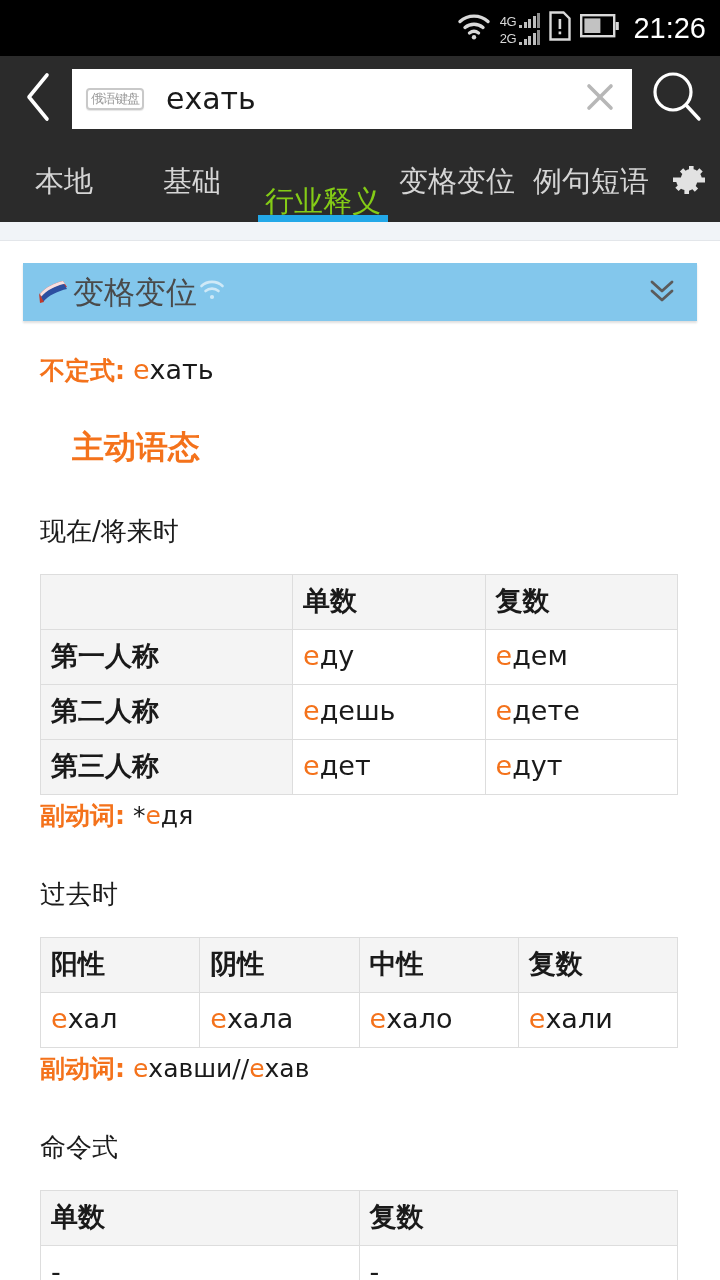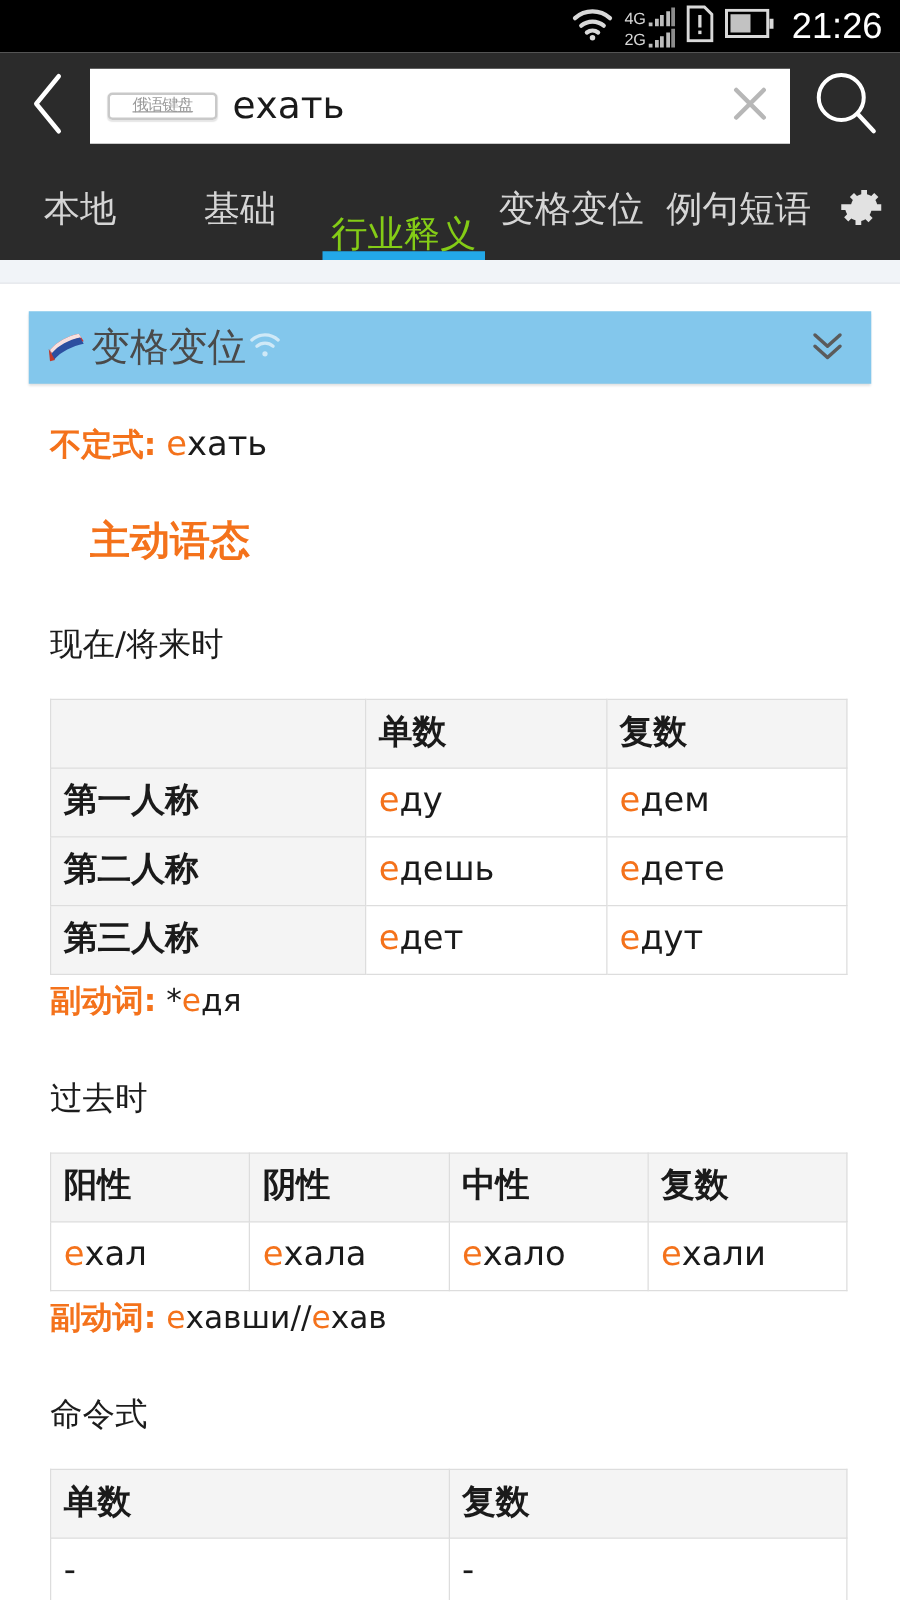--- a/index.html
+++ b/index.html
@@ -17,21 +17,21 @@
   .phone {
     position: relative;
     width: 720px;
     height: 1280px;
     background: #ffffff;
     overflow: hidden;
   }
 
   
   .statusbar {
-    height: 42px;
+    height: 56px;
     background: #000000;
     display: flex;
     align-items: center;
     justify-content: flex-end;
     padding-right: 14px;
     box-sizing: border-box;
   }
   .status-icons {
     display: flex;
     align-items: center;
@@ -101,30 +101,29 @@
     display: flex;
     align-items: center;
     padding: 0 10px 0 14px;
     box-sizing: border-box;
     margin-right: 10px;
   }
   .kbd-badge {
     flex: 0 0 auto;
     border: 2px solid #c9c9c9;
     border-radius: 4px;
-    padding: 2px 18px;
+    padding: 2px 3px;
     font-size: 13px;
     color: #9a9a9a;
     line-height: 14px;
     letter-spacing: -1px;
     font-family: "DejaVu Sans", sans-serif;
     white-space: nowrap;
     box-shadow: 0 1px 1px rgba(0,0,0,0.10);
-    margin-right: 12px;
-    text-decoration: underline;
+    margin-right: 22px;
   }
   .search-text {
     flex: 1 1 auto;
     font-size: 30px;
     color: #1a1a1a;
     font-family: "DejaVu Sans", sans-serif;
     line-height: 34px;
     overflow: hidden;
     white-space: nowrap;
   }

